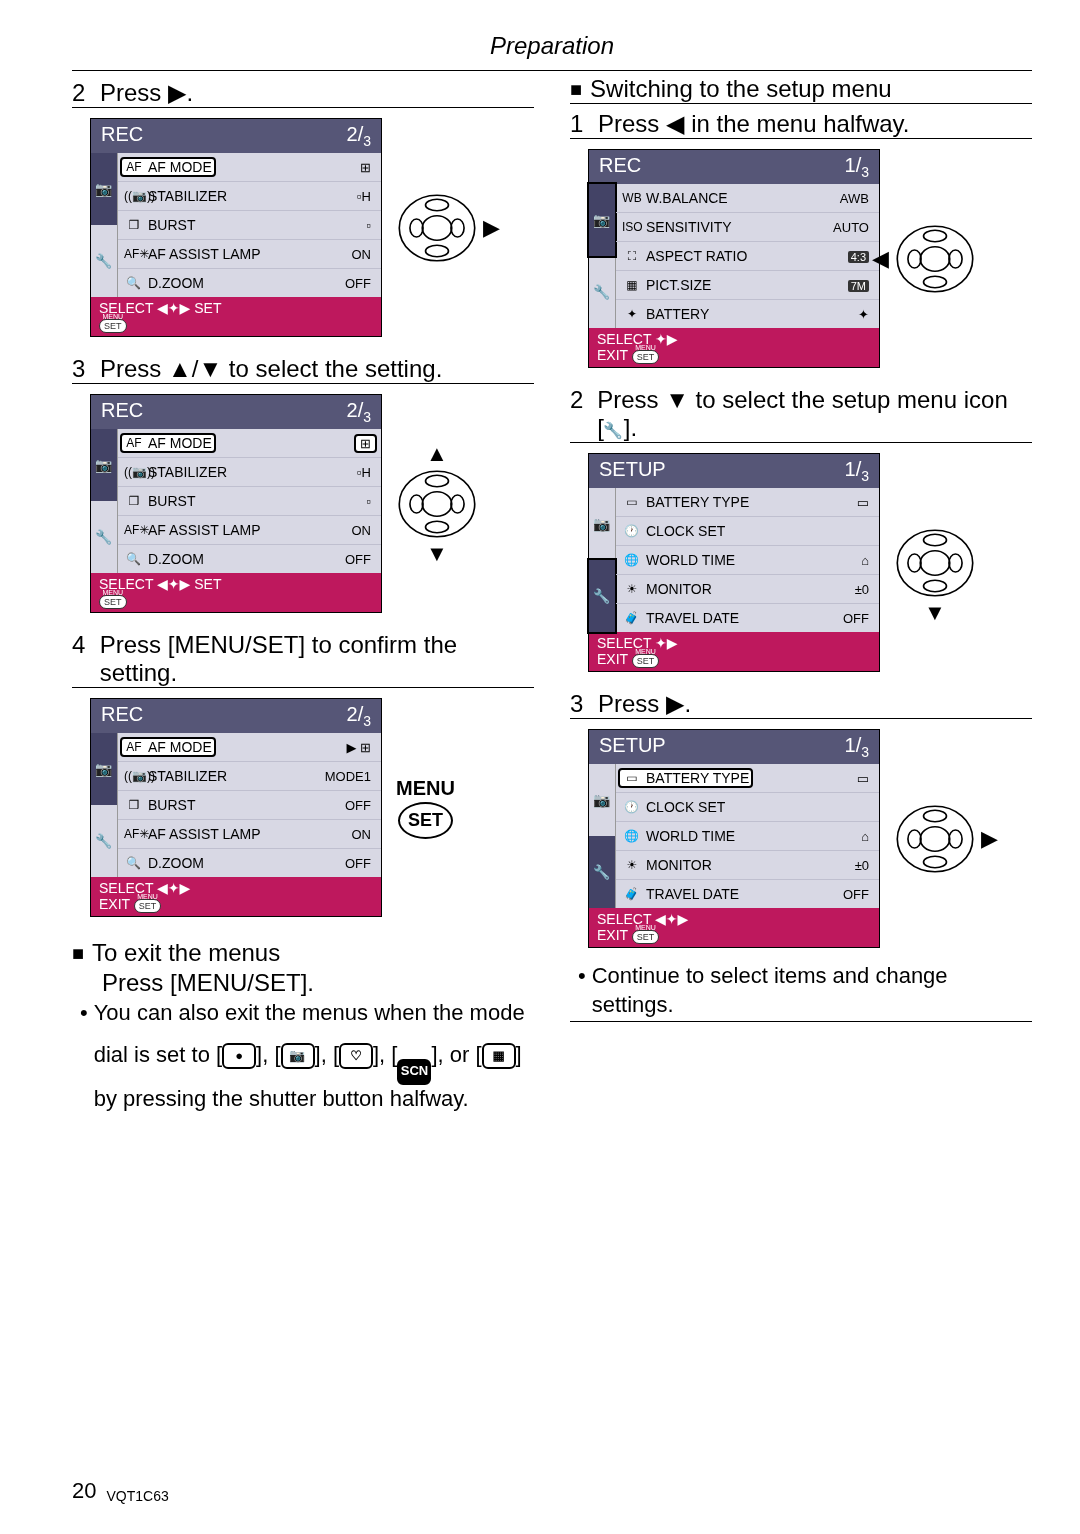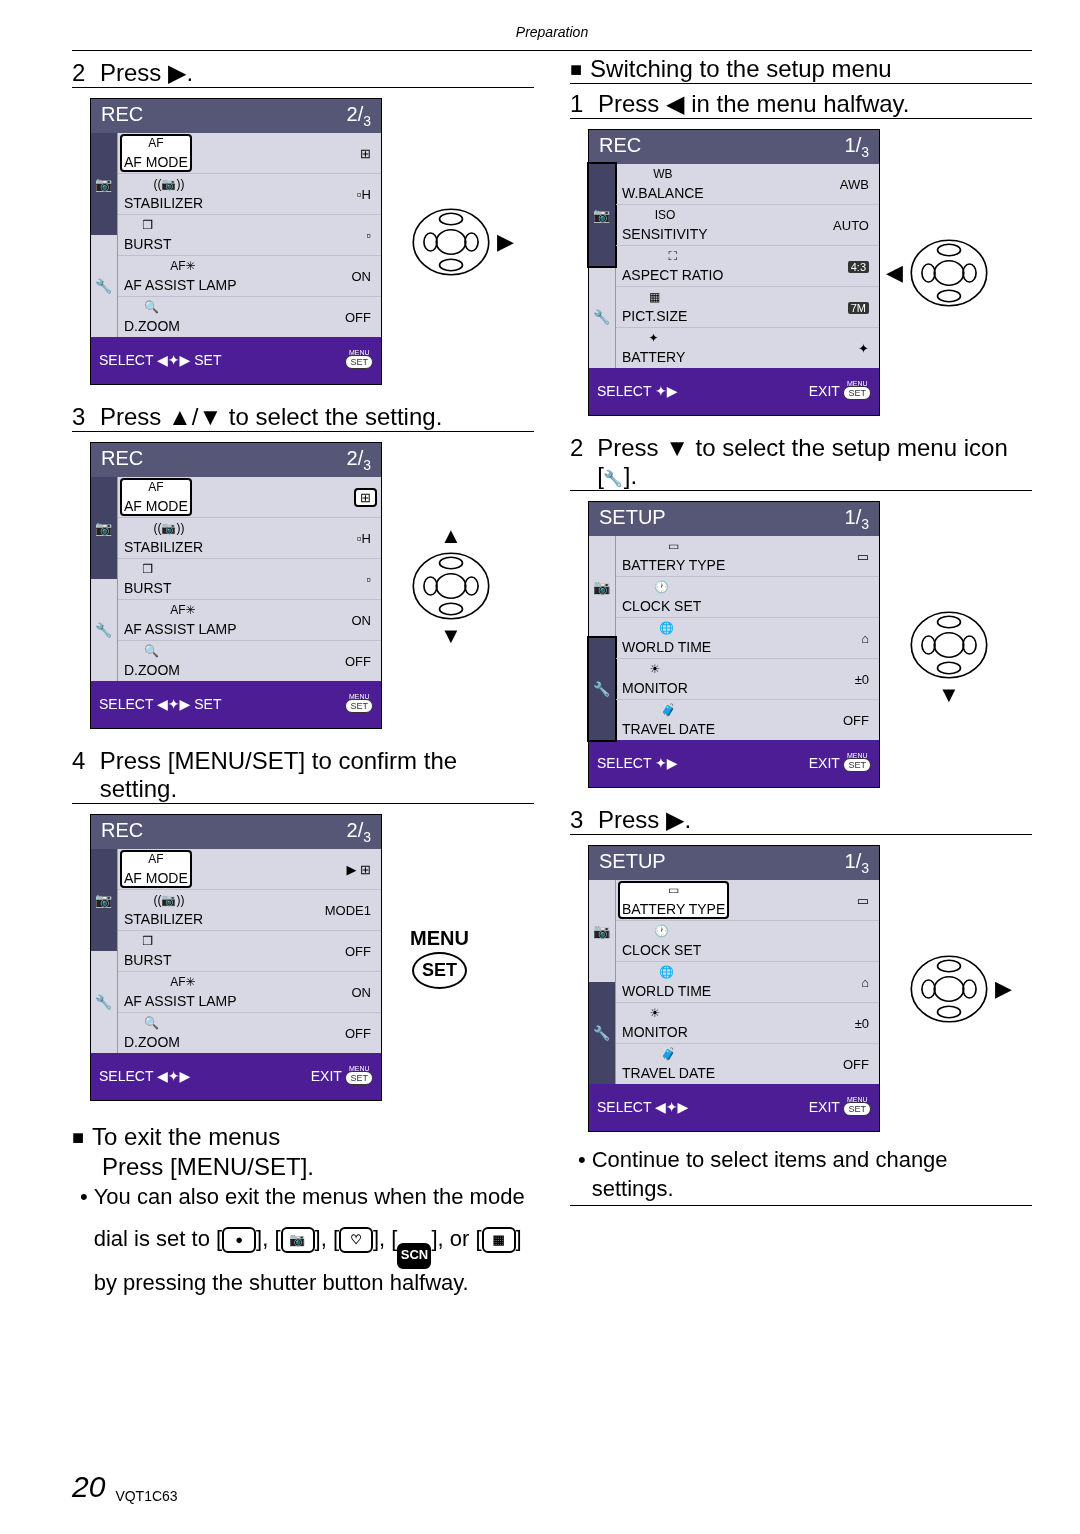--- a/index.html
+++ b/index.html
@@ -16,22 +16,23 @@
     padding: 24px 48px 30px 72px;
     box-sizing: border-box;
     width: 100%;
     height: 100%;
     display: flex;
     flex-direction: column;
   }
   .header {
     text-align: center;
     font-style: italic;
-    font-size: 14px;
+    font-size: 24px;
     margin-bottom: 8px;
+    margin-top: 8px;
   }
   .hr-top { border: none; border-top: 1px solid #000; margin: 2px 0 4px; }
   .columns {
     display: flex;
     flex: 1;
     gap: 36px;
   }
   .col { flex: 1; display: flex; flex-direction: column; }
 
   .step {
@@ -40,21 +41,21 @@
     font-size: 24px;
     margin: 4px 0 6px 0;
     gap: 10px;
   }
   .step-num { font-weight: normal; width: 18px; }
   .step-text { }
   .step-line { border-bottom: 1px solid #000; margin-bottom: 10px; }
   .square-glyph { font-size: 20px; }
 
   
-  .menu-wrap { display:flex; align-items:center; gap:28px; margin-left:18px; margin-bottom:14px;}
+  .menu-wrap { display:flex; align-items:center; gap:14px; margin-left:18px; margin-bottom:14px;}
   .menu-box {
     width: 290px;
     border: 1px solid #000;
     font-size: 14px;
     background:#fff;
   }
   .menu-title {
     background: #565677;
     color: #fff;
     display: flex;
@@ -77,28 +78,28 @@
   }
   .menu-side .side-icon.active { background:#434366; color:#fff; }
   .menu-rows { flex:1; }
   .menu-row {
     display:flex; justify-content:space-between; align-items:center;
     padding: 3px 6px 3px 4px; min-height:22px;
     border-top: 1px solid #bfbfcf;
   }
   .menu-row:first-child { border-top:none;}
   .menu-row.hl .row-label { background:#fff; outline:2px solid #000; border-radius:2px;}
-  .menu-row .row-label { display:flex; align-items:center; gap:4px; padding:0 2px;flex-direction:column;}
+  .menu-row .row-label { display:flex; align-items:center; gap:4px; padding:0 2px;}
   .menu-row .row-icon { width:20px; text-align:center; font-size:12px;}
   .menu-row .row-val { font-size:13px; padding:0 4px;}
   .menu-row.hl .row-val.val-hl { background:#fff; outline:2px solid #000; border-radius:2px;}
   .badge-dark { background:#333; color:#fff; padding:0 3px; font-size:11px; border-radius:2px;}
   .menu-footer {
-    background:#4c1d95; color:#fff; display:flex; justify-content:space-between;
-    padding:15px 8px; font-size:14px;
+    background:#be185d; color:#fff; display:flex; justify-content:space-between;
+    padding:3px 8px; font-size:14px;flex-direction:column;
   }
   .menuset-pill { display:inline-block; background:#fff; color:#333; border-radius:10px; padding:0 4px; font-size:9px; line-height:12px; border:1px solid #333; position:relative;}
   .menuset-pill::before { content:"MENU"; position:absolute; top:-9px; left:0; right:0; font-size:7px; text-align:center; color:#fff;}
 
   .dpad {
     width: 82px; height: 82px; position:relative;
     display:flex; align-items:center; justify-content:center;
   }
   .dpad svg { width:100%; height:100%;}
   .dpad-arrows { position:absolute; inset:-18px; }
@@ -120,21 +121,21 @@
   }
   .inline-icon.filled { background:#000; color:#fff;margin-top:31px;}
 
   .side-label { font-size:20px; display:flex; flex-direction:column; align-items:center; gap:2px;font-weight:bold;}
   .set-oval { border:2px solid #000; border-radius:50%; padding:6px 8px; font-size:18px;}
 
   .footer {
     display:flex; align-items:flex-end; gap:10px; margin-top:auto;
     padding-top: 20px;
   }
-  .page-num { font-size:30px; font-style:italic;}
+  .page-num { font-size:22px; }
   .doc-id { font-size:14px;}
   .wrench { font-size:16px; }
 </style>
 </head>
 <body>
 
 <div class="page">
   <div class="header">Preparation</div>
   <hr class="hr-top">
 

